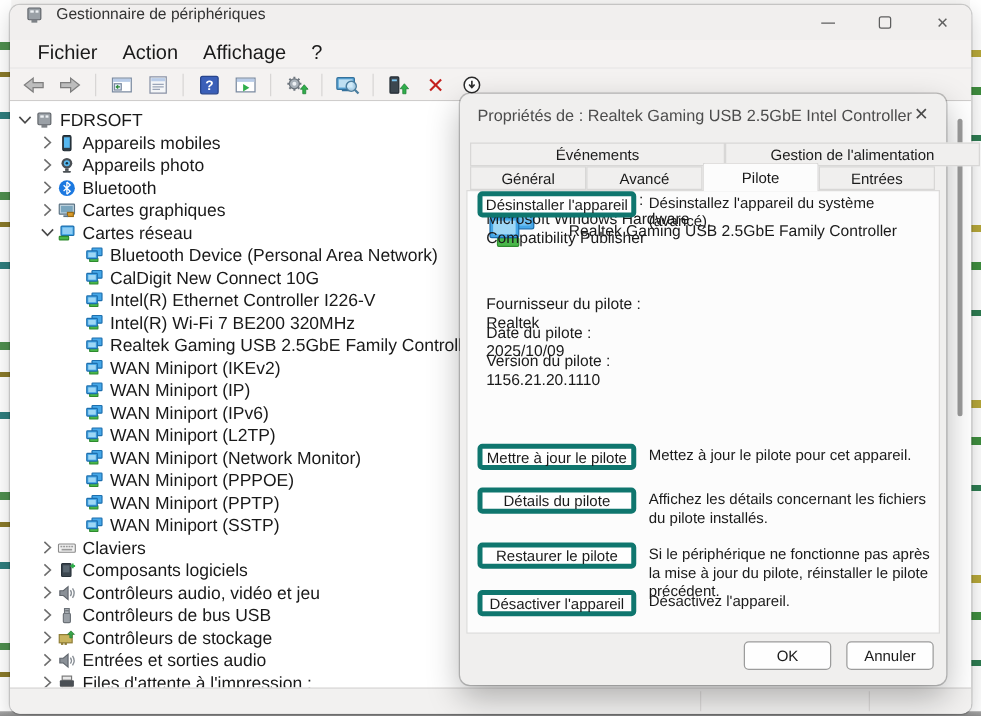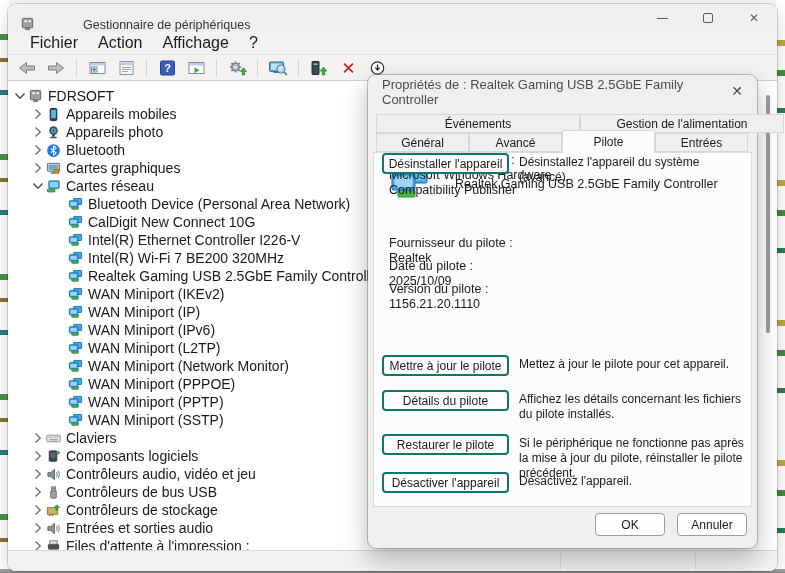--- a/index.html
+++ b/index.html
@@ -9,21 +9,21 @@
   .sliver{position:absolute;top:0;bottom:0;width:9px;background:#ffffff;}
   .sliver.left{left:0;background:
     repeating-linear-gradient(to bottom,#ffffff 0 34px,#4f8f4f 34px 40px,#ffffff 40px 58px,#8a7a2a 58px 62px,#ffffff 62px 90px,#2e7d7d 90px 95px,#ffffff 95px 120px);}
   .sliver.right{right:0;background:
     repeating-linear-gradient(to bottom,#ffffff 0 40px,#b8a93a 40px 46px,#ffffff 46px 70px,#3f8f3f 70px 76px,#ffffff 76px 108px,#2e7d52 108px 113px,#ffffff 113px 140px);}
   .bottom-strip{position:absolute;left:0;right:0;top:569px;height:4px;background:linear-gradient(#a9a9a9,#8f8f8f);}
 
   
   .mainwin{position:absolute;left:8px;top:4px;width:769px;height:567px;background:#fff;
     border-radius:8px;box-shadow:0 0 0 1px rgba(0,0,0,.16),0 6px 18px rgba(0,0,0,.18);overflow:hidden;}
-  .titlebar{position:absolute;left:0;top:0;right:0;height:28px;background:#f1efee;display:flex;align-items:flex-end;padding-left:12px;gap:38px;}
+  .titlebar{position:absolute;left:0;top:0;right:0;height:28px;background:#f1efee;display:flex;align-items:flex-start;padding-left:12px;}
   .titlebar .app-ic{width:16px;height:16px;margin-right:9px;display:flex;align-items:center;}
   .titlebar .t-text{font-size:12.5px;color:#333;}
   .win-controls{position:absolute;right:0;top:0;height:28px;display:flex;}
   .wc{width:46px;height:28px;display:flex;align-items:center;justify-content:center;color:#5f5f5f;font-size:12px;}
   .wc .min-g{display:block;width:11px;height:1px;background:#5f5f5f;}
   .wc .max-g{display:block;width:10px;height:10px;border:1px solid #5f5f5f;border-radius:2px;}
   .menubar{position:absolute;left:0;top:28px;right:0;height:23px;background:#f4f2f1;display:flex;align-items:center;padding-left:12px;border-bottom:1px solid #e6e4e3;}
   .menu-item{font-size:16px;color:#1a1a1a;padding:0 10px;}
   .toolbar{position:absolute;left:0;top:51px;right:0;height:26px;background:#f4f2f1;display:flex;align-items:center;padding-left:8px;gap:7px;border-bottom:1px solid #cfcdcc;}
   .tb-btn{display:flex;align-items:center;justify-content:center;width:22px;height:20px;}
@@ -61,21 +61,21 @@
   .dev-name{font-size:12.5px;color:#1a1a1a;margin-left:26px;}
   .field-row{position:absolute;left:15px;right:10px;font-size:12.5px;color:#1a1a1a;line-height:15px;}
   .field-row:nth-of-type(1){top:59px;} .field-row:nth-of-type(2){top:83px;}
   .field-row:nth-of-type(3){top:106px;} .field-row:nth-of-type(4){top:129px;}
   .flabel{display:inline-block;width:131px;vertical-align:top;}
   .fvalue{display:inline-block;width:226px;vertical-align:top;}
   .action-row{position:absolute;left:8px;right:6px;height:50px;}
   .action-row:nth-of-type(5){top:166px;} .action-row:nth-of-type(6){top:202px;}
   .action-row:nth-of-type(7){top:237px;} .action-row:nth-of-type(8){top:281px;}
   .action-row:nth-of-type(9){top:319px;}
-  .drv-btn{position:absolute;left:0;top:0;width:127px;height:21px;background:#fefefe;border:2px solid #0f766e;border-radius:4px;
+  .drv-btn{position:absolute;left:0;top:0;width:127px;height:21px;background:#fefefe;border:4px solid #0f766e;border-radius:4px;
     font-size:12px;color:#1a1a1a;padding:0;}
   .a-desc{position:absolute;left:137px;top:2px;width:228px;font-size:12px;color:#1a1a1a;line-height:15px;}
   .dlg-footer{position:absolute;left:0;right:0;top:438px;height:30px;display:flex;justify-content:flex-end;gap:12px;padding-right:10px;}
   .foot-btn{width:70px;height:23px;background:#fefefe;border:1px solid #9c9c9c;border-radius:4px;font-size:12px;color:#1a1a1a;}
 </style>
 </head>
 <body>
 
 <div class="screen">
   <div class="sliver left"></div>
@@ -556,21 +556,21 @@
       <div class="thumb"></div>
     </div>
     <div class="statusbar">
       <i class="sep1"></i>
       <i class="sep2"></i>
     </div>
   </div>
 
   <div class="dialog">
     <div class="dlg-title">
-      <span class="dt-text">Propriétés de : Realtek Gaming USB 2.5GbE Family Controller</span>
+      <span class="dt-text">Propriétés de : Realtek Gaming USB 2.5GbE Intel Controller</span>
       <span class="dlg-close">✕</span>
     </div>
     <div class="tabs-back" id="tabsBack">
         <div class="tab">Événements</div>
         <div class="tab">Gestion de l'alimentation</div>
       </div>
     <div class="tabs-front" id="tabsFront">
         <div class="tab">Général</div>
         <div class="tab">Avancé</div>
         <div class="tab active">Pilote</div>

